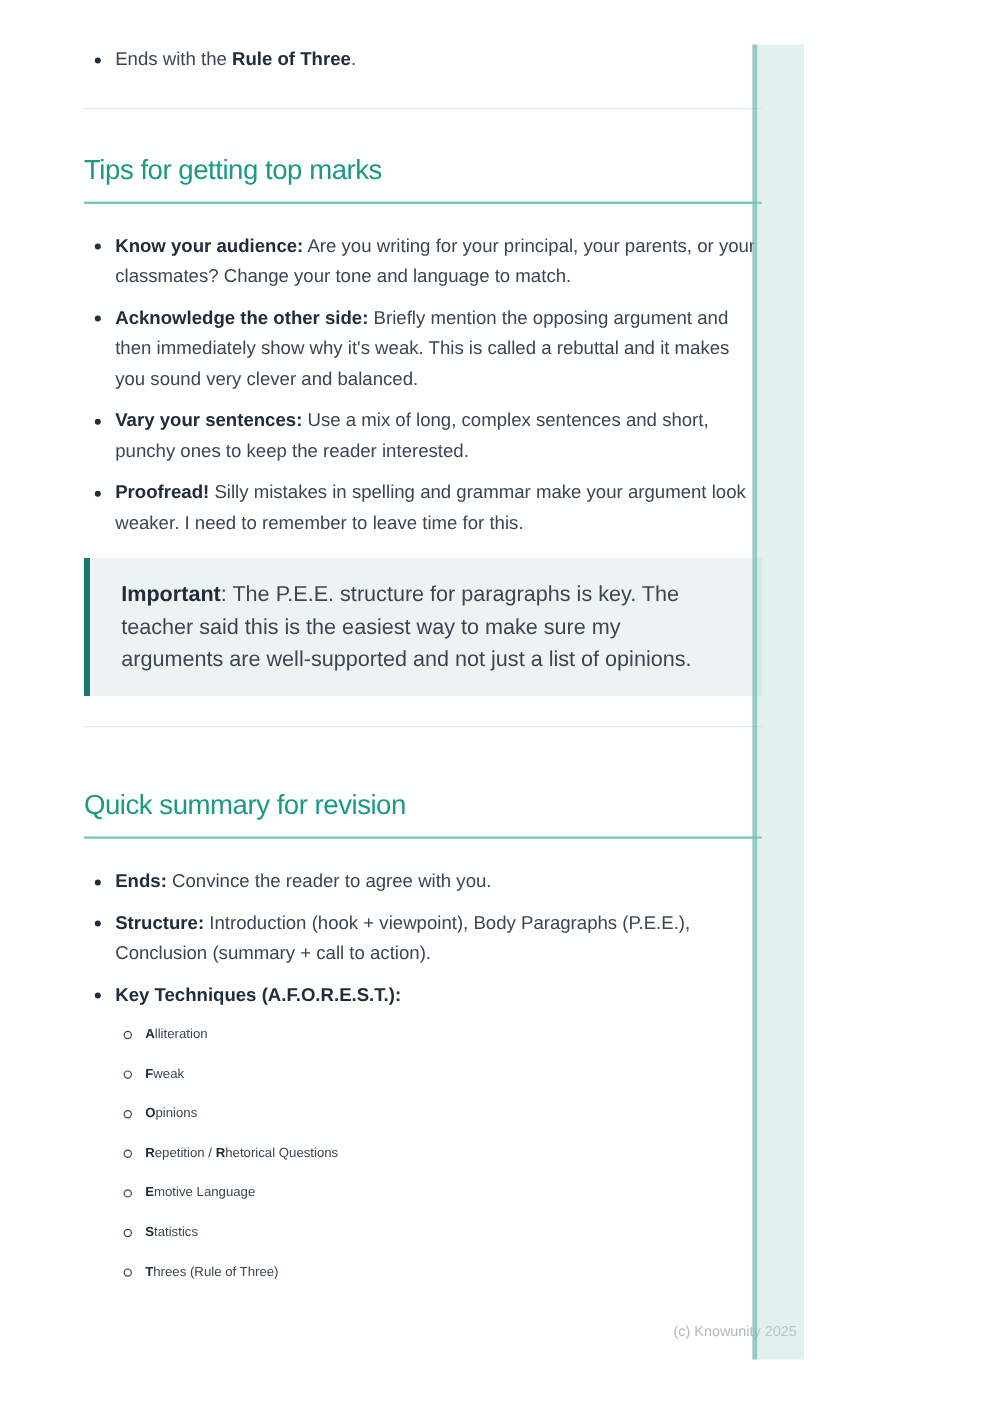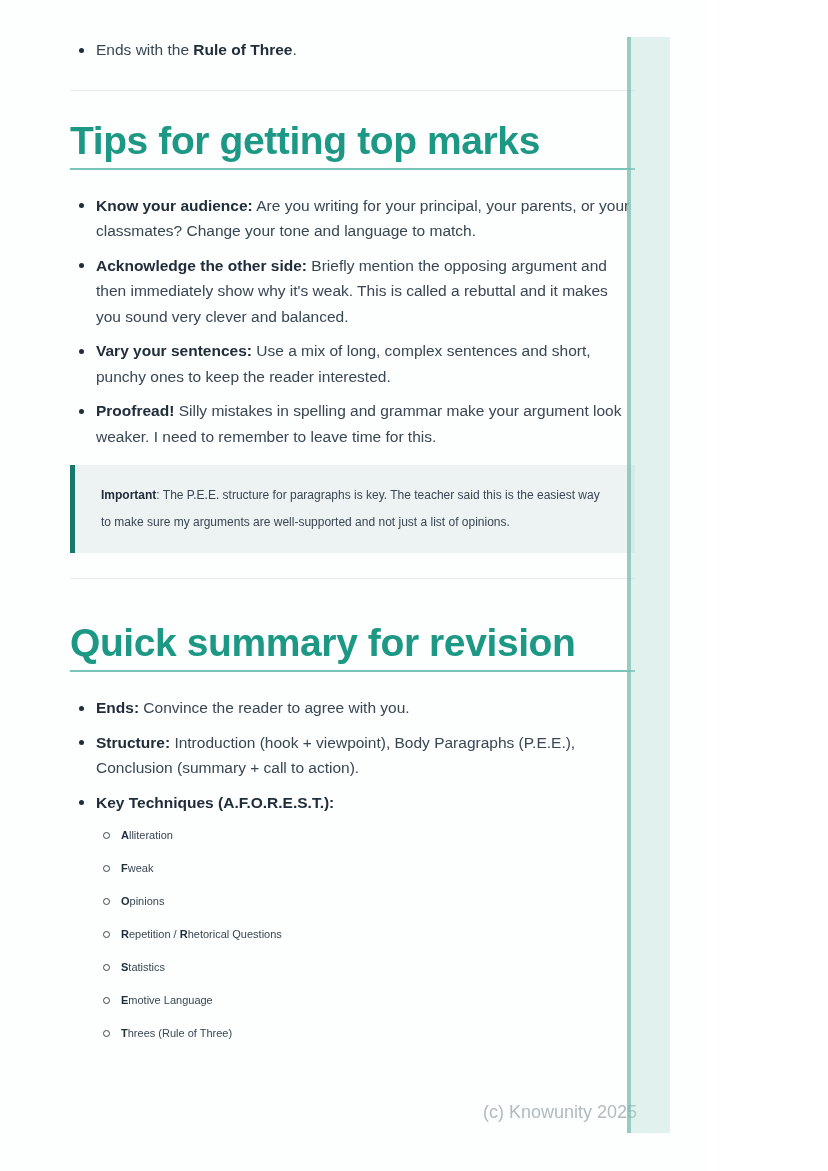--- a/index.html
+++ b/index.html
@@ -50,36 +50,36 @@
     border-radius: 50%;
     background: var(--text-bold);
   }
   .bullet-list li:last-child { margin-bottom: 0; }
   b, .lead { font-weight: 700; color: var(--text-bold); }
   .divider { height: 1px; background: var(--divider); }
   .divider.d1 { margin-top: 27px; }
   .divider.d2 { margin-top: 25px; }
   h1 {
     margin: 0;
-    font-size: 39px;
+    font-size: 23px;
     line-height: 34px;
-    font-weight: 700;
+    font-weight: 400;
     letter-spacing: -0.4px;
     color: var(--accent);
   }
   h1.h-tips { margin-top: 33px; }
   h1.h-summary { margin-top: 47px; }
   .title-rule { height: 2px; background: var(--accent-underline); margin-top: 10px; }
   .bullet-list { margin-top: 23px; }
   .callout {
     margin-top: 16px;
     background: var(--callout-bg);
     border-left: 5px solid var(--callout-border);
     padding: 17px 28px 17px 26px;
-    font-size: 12px;
+    font-size: 18px;
     line-height: 27px;
   }
   .sub-list { margin-top: 8px; }
   .sub-list li {
     position: relative;
     padding-left: 25px;
     font-size: 11px;
     line-height: 25px;
     margin-bottom: 8px;
   }
@@ -90,22 +90,22 @@
     top: 9px;
     width: 5px;
     height: 5px;
     border-radius: 50%;
     border: 1.5px solid var(--text);
     background: transparent;
   }
   .footer-credit {
     position: absolute;
     top: 1102px;
-    right: 71px;
-    font-size: 18px;
+    right: 44px;
+    font-size: 12px;
     color: var(--footer-text);
     z-index: 1;
   }
   .highlight-strip {
     position: absolute;
     top: 37px;
     right: 38px;
     width: 43px;
     height: 1096px;
     background: var(--strip-bg);
@@ -148,22 +148,22 @@
     <ul class="bullet-list">
       <li><span class="lead">Ends:</span><span> Convince the reader to agree with you.</span></li>
       <li><span class="lead">Structure:</span><span> Introduction (hook + viewpoint), Body Paragraphs (P.E.E.), Conclusion (summary + call to action).</span></li>
       <li>
         <span class="lead">Key Techniques (A.F.O.R.E.S.T.):</span><span></span>
         <ul class="sub-list">
           <li><b>A</b><span>lliteration</span></li>
           <li><b>F</b><span>weak</span></li>
           <li><b>O</b><span>pinions</span></li>
           <li><b>R</b><span>epetition / </span><b>R</b><span>hetorical Questions</span></li>
+          <li><b>E</b><span>motive Language</span></li>
           <li><b>S</b><span>tatistics</span></li>
-          <li><b>E</b><span>motive Language</span></li>
           <li><b>T</b><span>hrees (Rule of Three)</span></li>
         </ul>
       </li>
     </ul>
 
   </div>
 
   <div class="footer-credit">(c) Knowunity 2025</div>
   <div class="highlight-strip"></div>
 </div>

